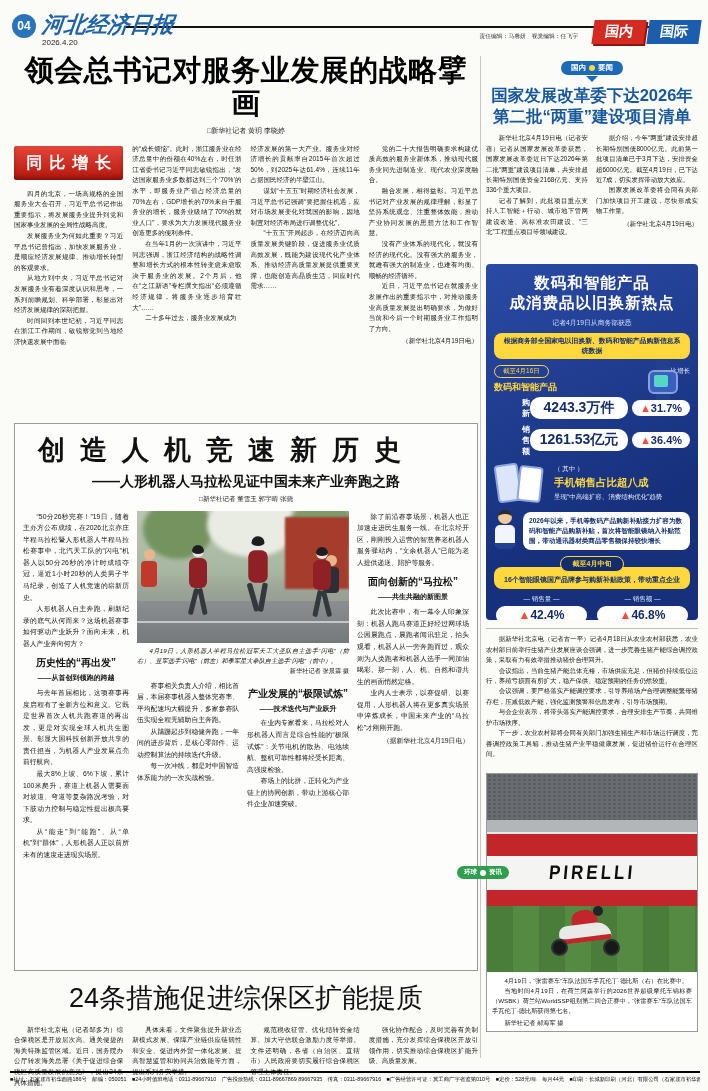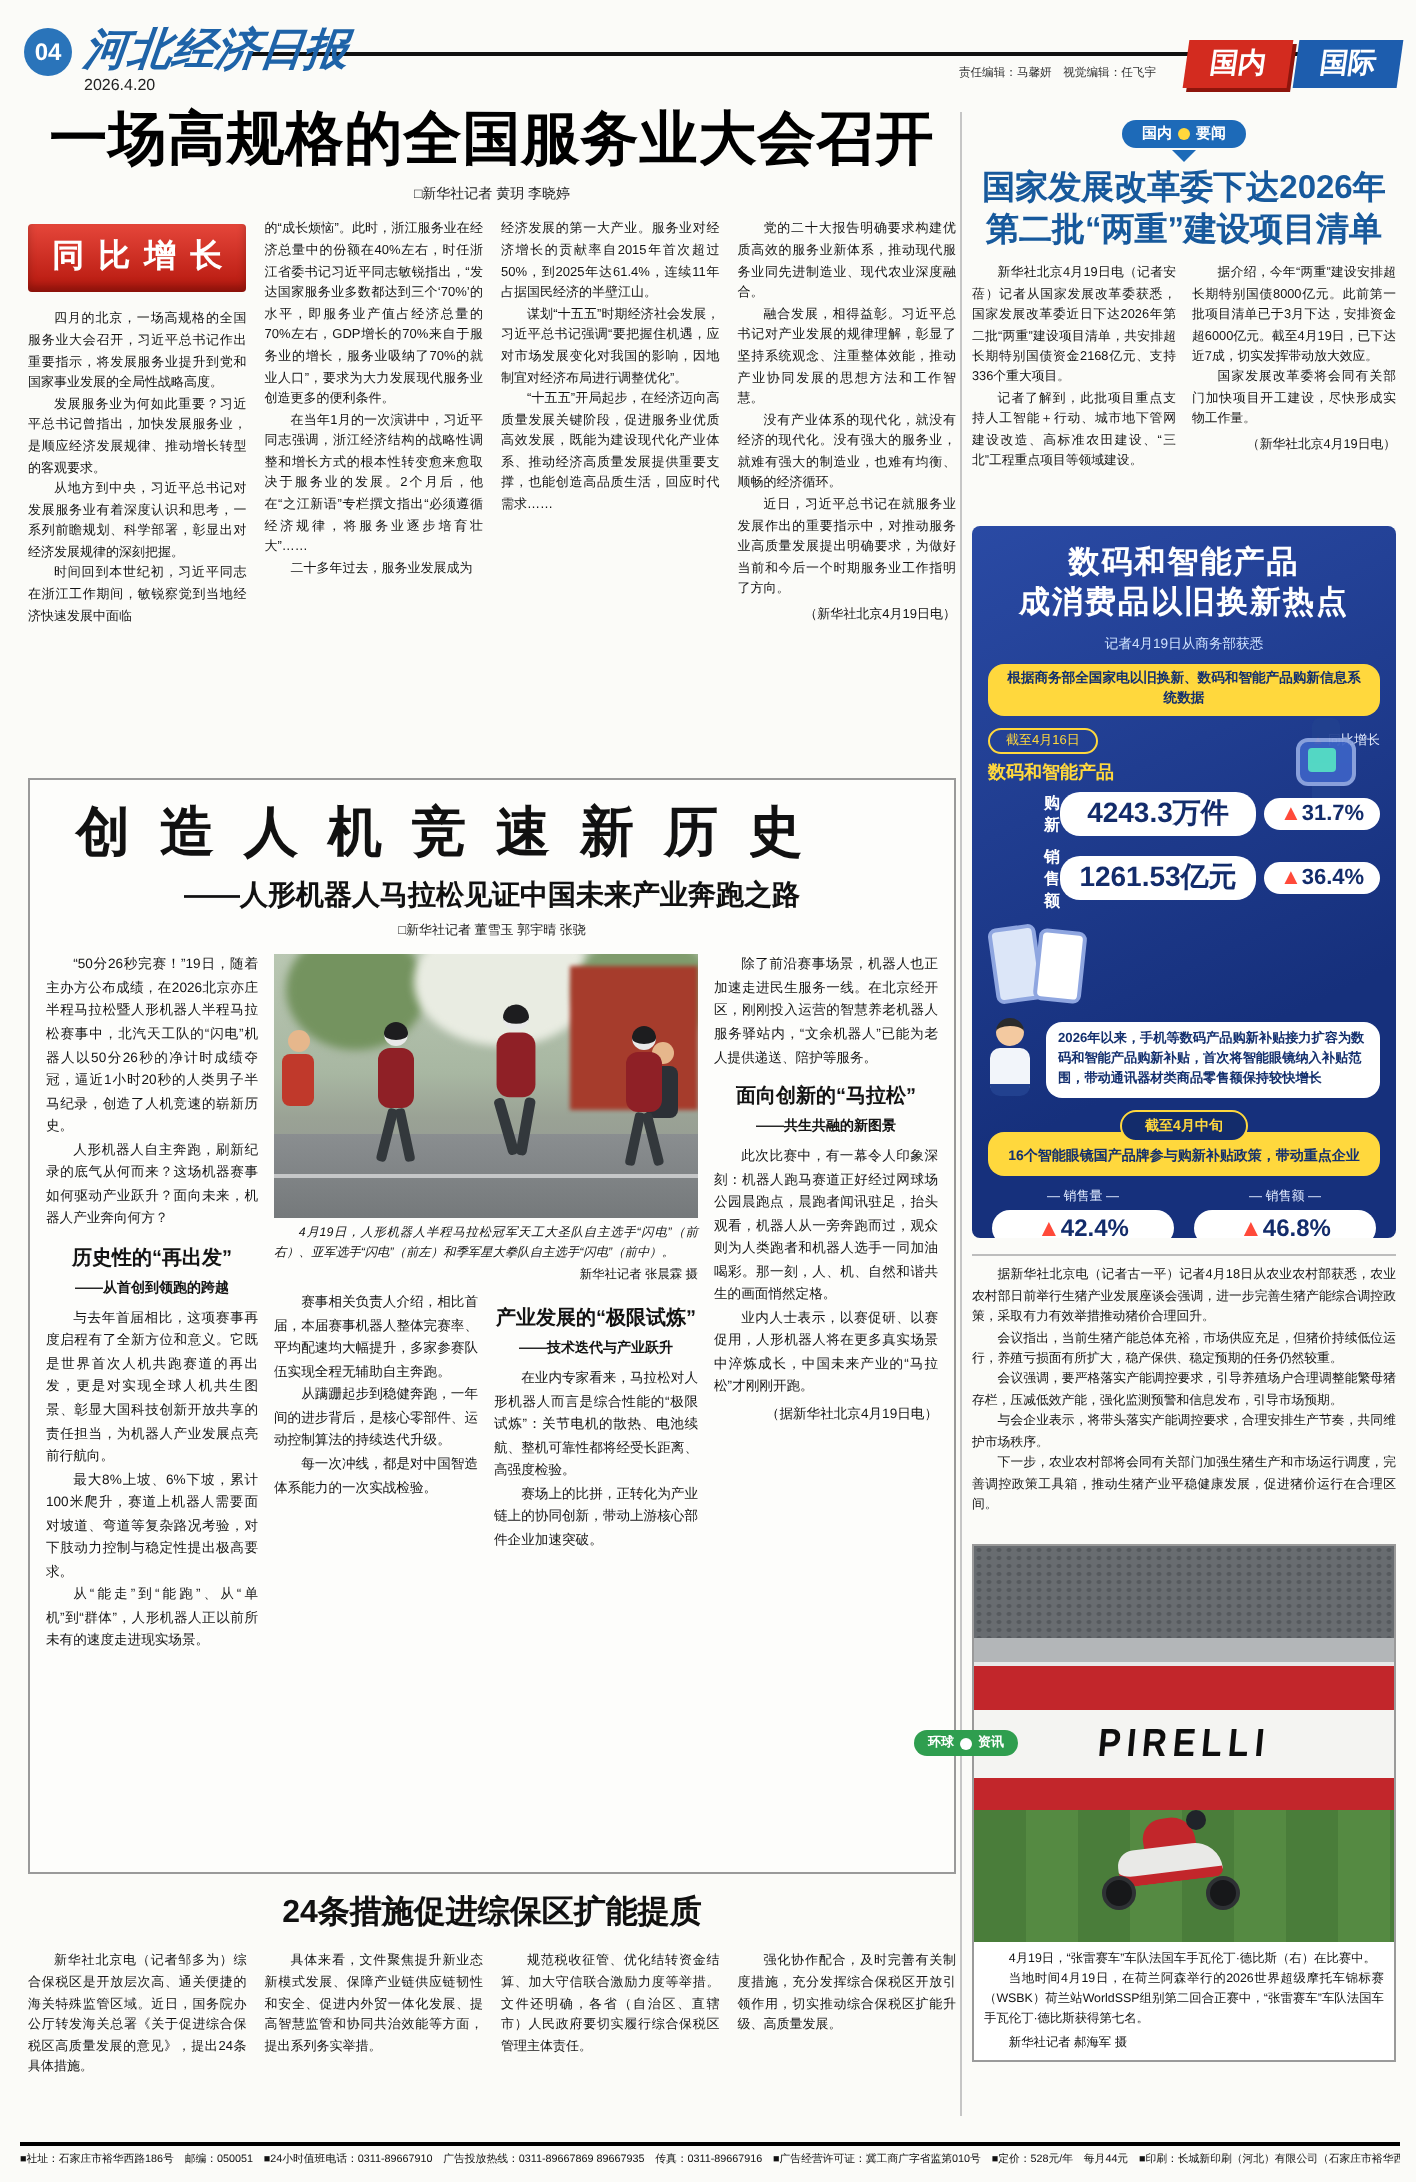--- a/index.html
+++ b/index.html
@@ -69,21 +69,21 @@
   .person { position:absolute; }
   .p-head { width:11px; height:11px; border-radius:50%; background:#e6b78c; margin:0 auto; }
   .p-body { width:16px; height:26px; border-radius:4px; margin:1px auto 0; }
   .f-caption { font-size:6.2px; line-height:1.6; text-align:justify; text-indent:2em; margin-top:3px; font-style:italic; }
   .f-cap-credit { font-size:6.2px; text-align:right; margin:1px 0 4px; }
   .f-subcols { display:flex; gap:8px; }
   .f-subcols > div { flex:1; }
 
   
   .bonded { margin-top:9px; }
-  .b-title { font-size:16px; font-weight:700; text-align:center; margin:4px 0 9px; }
+  .b-title { font-size:27px; font-weight:400; text-align:center; margin:4px 0 9px; }
   .colsb { display:flex; gap:9px; height:64px; overflow:hidden; }
   .colsb .col { flex:1; }
 
   
   .right-zone { position:absolute; left:486px; top:56px; width:212px; }
   .badge-wrap { text-align:center; }
   .badge { display:inline-flex; align-items:center; gap:3px; background:#1d6ab8; color:#fff;
     font-size:7.5px; font-weight:bold; padding:2px 10px; border-radius:8px; }
   .badge-dot { width:6px; height:6px; border-radius:50%; background:#ffd83d; display:inline-block; }
   .badge-tri { width:0; height:0; margin:1px auto 0; border-left:6px solid transparent;
@@ -184,21 +184,21 @@
     <div class="tab tab-red">国内</div>
     <div class="tab tab-blue">国际</div>
   </div>
 </div>
 
 <div class="v-divider"></div>
 
 <div class="left-zone">
 
   <div>
-    <h1 class="main-title">一场高规格的全国服务业大会召开</h1>
+    <h1 class="main-title">领会总书记对服务业发展的战略擘画</h1>
     <div class="main-byline">□新华社记者 黄玥 李晓婷</div>
     <div class="cols4">
       <div class="col bodytext">
         <div class="study-badge">同比增长</div>
         <div>
             <p class="it-p">四月的北京，一场高规格的全国服务业大会召开，习近平总书记作出重要指示，将发展服务业提升到党和国家事业发展的全局性战略高度。</p>
             <p class="it-p">发展服务业为何如此重要？习近平总书记曾指出，加快发展服务业，是顺应经济发展规律、推动增长转型的客观要求。</p>
             <p class="it-p">从地方到中央，习近平总书记对发展服务业有着深度认识和思考，一系列前瞻规划、科学部署，彰显出对经济发展规律的深刻把握。</p>
             <p class="it-p">时间回到本世纪初，习近平同志在浙江工作期间，敏锐察觉到当地经济快速发展中面临</p>
           </div>
@@ -376,20 +376,25 @@
     <div class="stat-row">
       <span class="stat-label">销售额</span>
       <span class="stat-value">1261.53亿元</span>
       <span class="stat-delta"><i class="tri-up">▲</i><span>36.4%</span></span>
     </div>
     <div class="phones-row">
       <div class="phone-art">
           <div class="phone1"></div>
           <div class="phone2"></div>
         </div>
+      <div>
+        <div class="among">（ 其中 ）</div>
+        <div class="phone-stat">手机销售占比超八成</div>
+        <div class="phone-note">呈现“中高端扩容、消费结构优化”趋势</div>
+      </div>
     </div>
     <div class="bubble-row">
       <div class="person-art">
           <div class="pa-head"></div>
           <div class="pa-body"></div>
         </div>
       <div class="bubble">2026年以来，手机等数码产品购新补贴接力扩容为数码和智能产品购新补贴，首次将智能眼镜纳入补贴范围，带动通讯器材类商品零售额保持较快增长</div>
     </div>
     <span class="pill-dark">截至4月中旬</span>
     <div class="info-note2">16个智能眼镜国产品牌参与购新补贴政策，带动重点企业</div>

